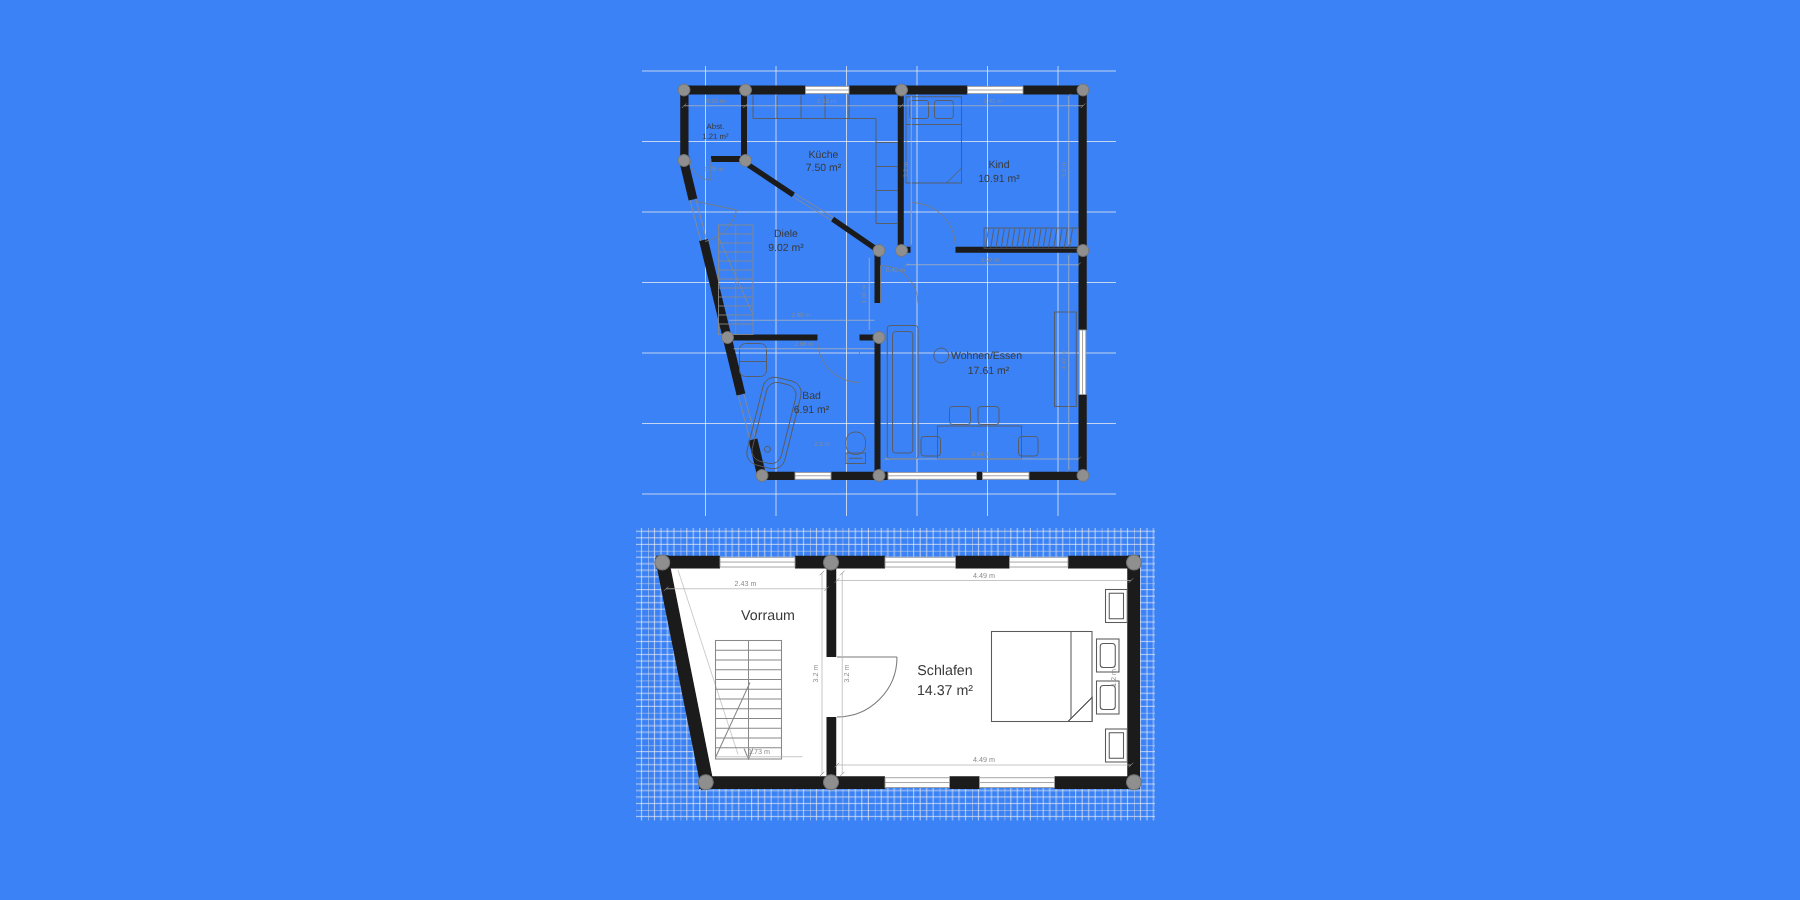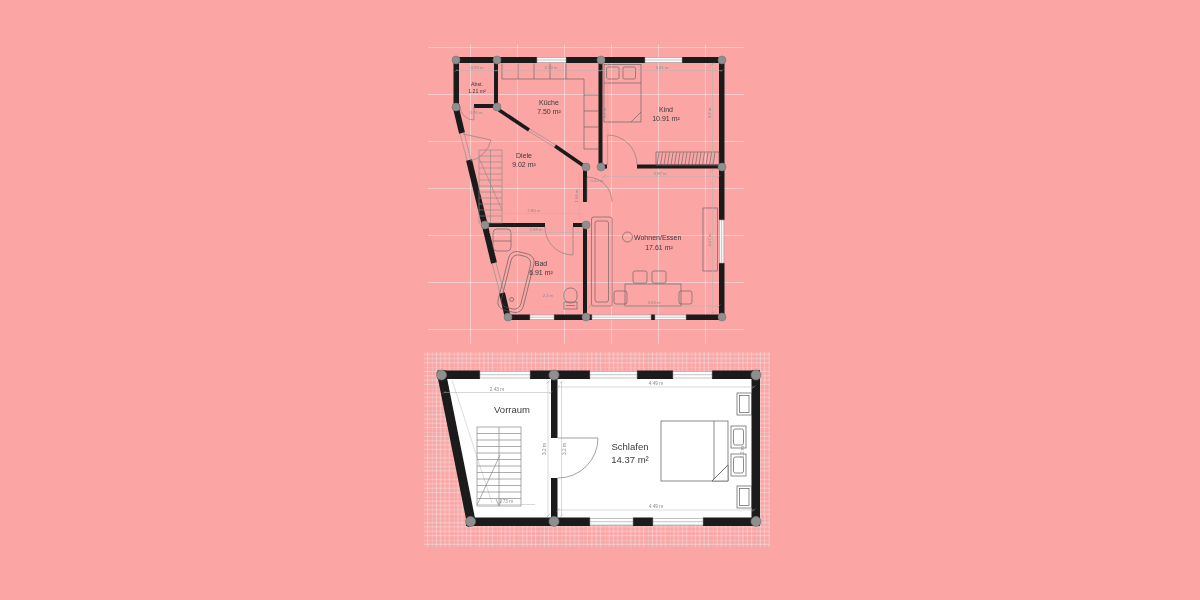--- a/index.html
+++ b/index.html
@@ -1,16 +1,16 @@
 <!DOCTYPE html>
 <html><head>
 <meta charset="utf-8">
 <style>
   html,body{margin:0;padding:0;background:#ffffff;}
-  .canvas{position:relative;width:1200px;height:600px;background:#fca5a5;overflow:hidden;
+  .canvas{position:relative;width:1200px;height:600px;background:#3b82f6;overflow:hidden;
           font-family:"Liberation Sans", sans-serif;}
   svg{position:absolute;left:0;top:0;}
   text{font-family:"Liberation Sans", sans-serif;}
   .room-name{font-size:7px;fill:#3a3a3a;}
   .room-area{font-size:7px;fill:#3a3a3a;}
   .room-name-lg{font-size:9.5px;fill:#3a3a3a;}
   .room-area-lg{font-size:9.5px;fill:#3a3a3a;}
   .room-name-xs{font-size:5.2px;fill:#3a3a3a;}
   .dim{font-size:4.2px;fill:#8a8a8a;}
   .dim-lg{font-size:4.8px;fill:#8a8a8a;}

